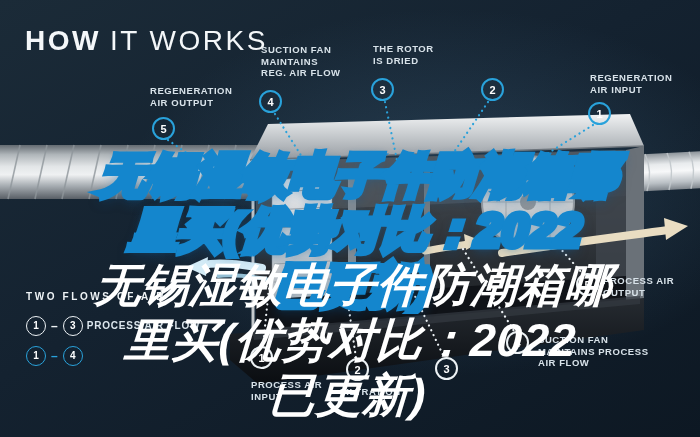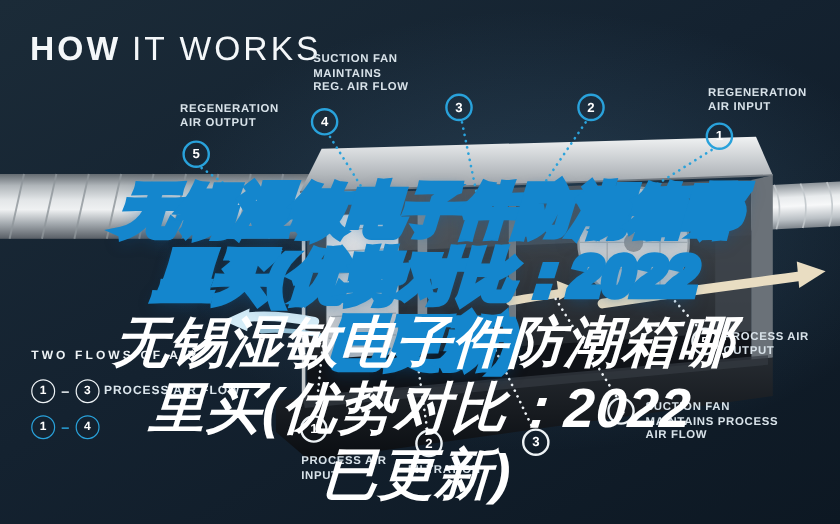--- a/index.html
+++ b/index.html
@@ -187,20 +187,22 @@
       <span>5</span>
     </div>
 
   <div class="co-label" style="left:261px;top:44px">SUCTION FAN
 MAINTAINS
 REG. AIR FLOW</div>
   <div class="badge blue" style="left:259px;top:90px">
       <span>4</span>
     </div>
 
+  <div class="co-label" style="left:373px;top:43px">THE ROTOR
+IS DRIED</div>
   <div class="badge blue" style="left:371px;top:78px">
       <span>3</span>
     </div>
 
   <div class="badge blue" style="left:481px;top:78px">
       <span>2</span>
     </div>
 
   <div class="co-label" style="left:590px;top:72px">REGENERATION
 AIR INPUT</div>

